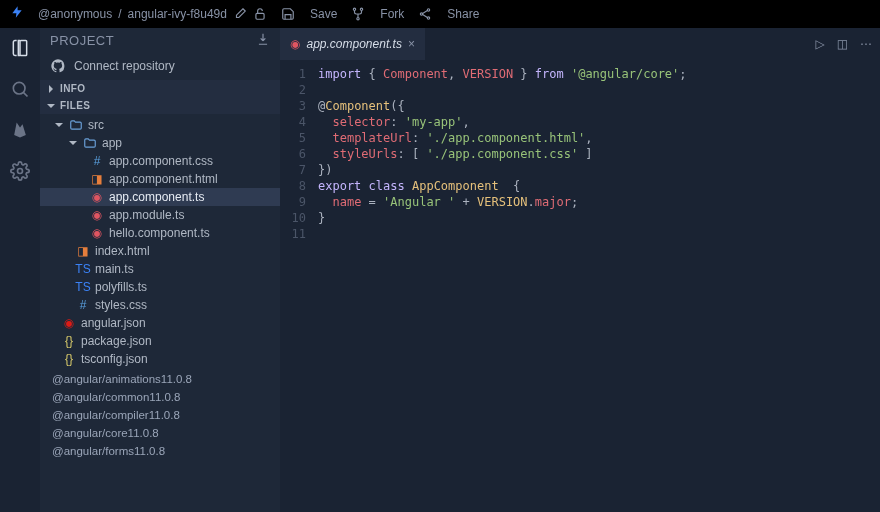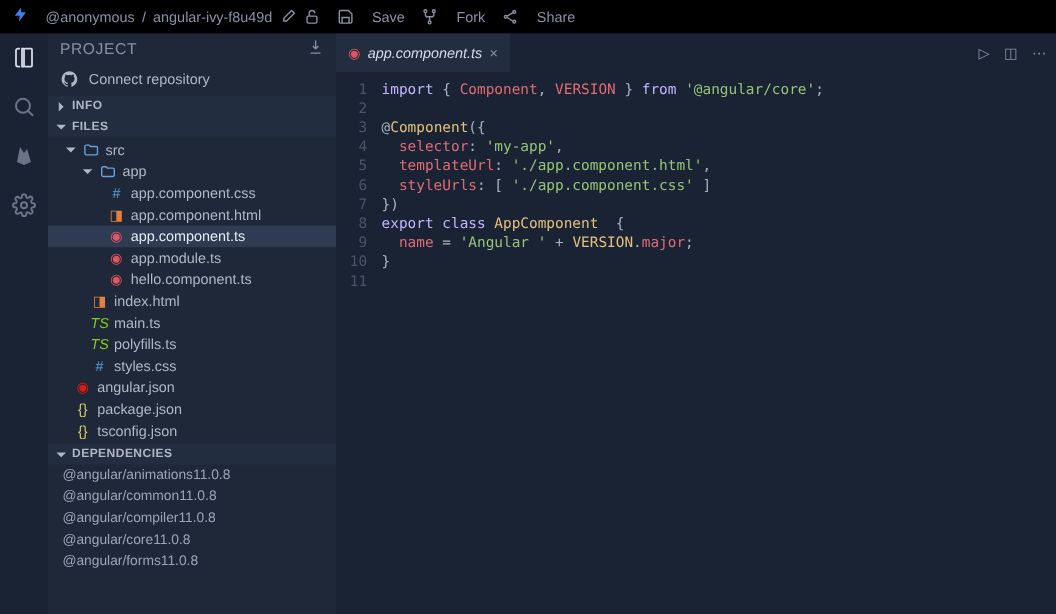--- a/index.html
+++ b/index.html
@@ -22,21 +22,21 @@
 .sec-head { display:flex; align-items:center; gap:4px; padding:3px 6px; font-size:10px; font-weight:600; letter-spacing:0.4px; color:#b0b8c4; background:#232d40; cursor:pointer; }
 .sec-head svg { width:10px; height:10px; }
 .tree { padding:2px 0; }
 .node { display:flex; align-items:center; gap:5px; padding:2px 0; font-size:12px; color:#b0b8c4; cursor:pointer; white-space:nowrap; height:18px; }
 .node.sel { background:#2f3b52; color:#e6ebf3; }
 .node .chev { width:10px; height:10px; flex:none; }
 .node .ico { width:14px; height:14px; flex:none; display:flex; align-items:center; justify-content:center; }
 .ico-folder { color:#6aa0d8; }
 .ico-css { color:#5aa1e0; }
 .ico-html { color:#e67e3c; }
-.ico-ts { color:#84cc16;font-style:italic; }
+.ico-ts { color:#3b82f6; }
 .ico-red { color:#e05561; }
 .ico-json { color:#d6c96a; }
 .ico-ang { color:#dd1b16; }
 .deps { flex:1; overflow:auto; }
 .dep-row { display:flex; padding:3px 12px; font-size:11.5px; color:#9aa5b8; }
 .dep-row .ver { color:#9aa5b8; }
 .pkg-input { margin:6px; padding:5px 8px; background:#2a3447; border:none; color:#9aa5b8; font-size:11px; outline:none; }
 .editor-area { flex:1; display:flex; flex-direction:column; background:#1a2333; }
 .tabs { height:32px; display:flex; align-items:center; background:#1a2333; padding-right:8px; }
 .tab { display:flex; align-items:center; gap:6px; padding:0 10px; height:100%; background:#232d40; color:#d6dde8; font-style:italic; font-size:12px; cursor:pointer; }
@@ -209,26 +209,20 @@
       <div class="node" style="padding-left:22px">
           <span class="ico ico-json">{}</span>
           <span>package.json</span>
         </div>
       <div class="node" style="padding-left:22px">
           <span class="ico ico-json">{}</span>
           <span>tsconfig.json</span>
         </div>
     </div>
 
-    <div class="sec-head">
-      <svg viewBox="0 0 10 10" fill="currentColor">
-          <path d="M1 3l4 4 4-4z"></path>
-        </svg>
-      <span>DEPENDENCIES</span>
-    </div>
     <div class="deps" id="deps-list">
         <div class="dep-row">
           <span>@angular/animations</span>
           <span class="ver">11.0.8</span>
         </div>
         <div class="dep-row">
           <span>@angular/common</span>
           <span class="ver">11.0.8</span>
         </div>
         <div class="dep-row">

